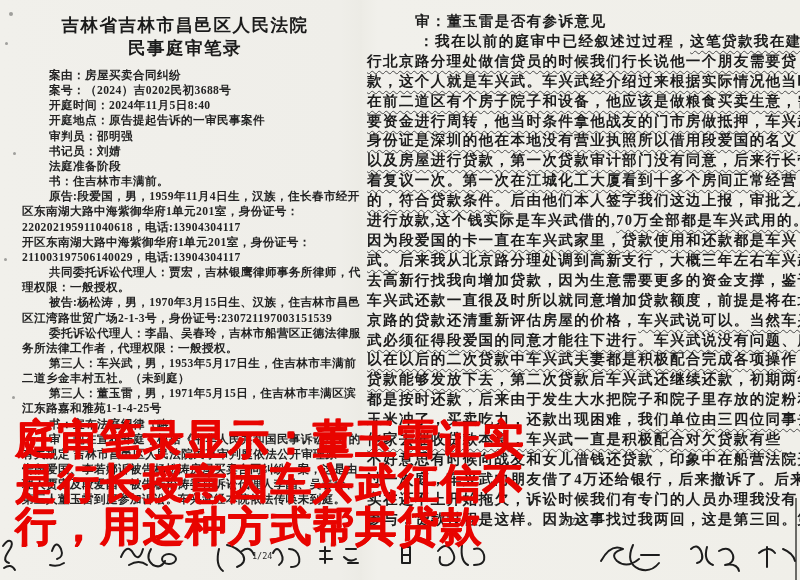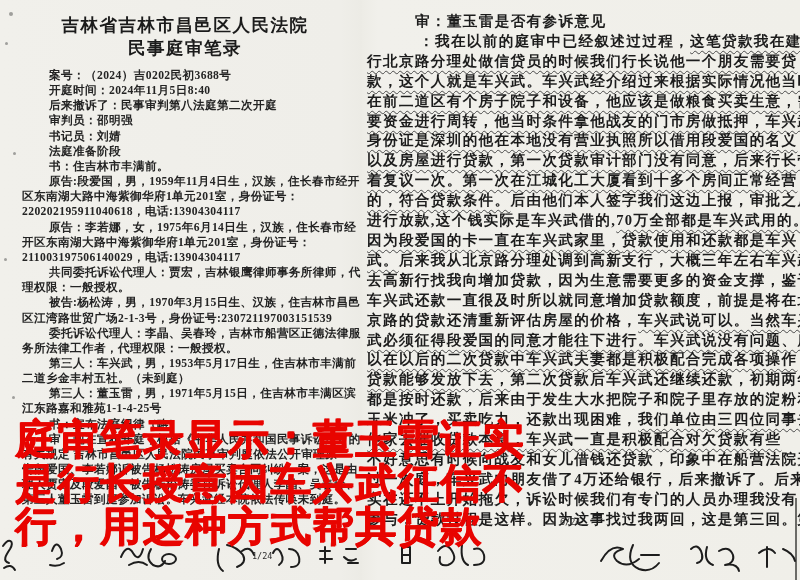--- a/index.html
+++ b/index.html
@@ -52,31 +52,31 @@
 </style>
 </head>
 <body>
 
 <section class="page" id="left-page">
   <div id="court-title">
       <div class="ol">吉林省吉林市昌邑区人民法院</div>
       <div class="ol">民事庭审笔录</div>
     </div>
   <div id="left-body">
+      <div class="tl ind">案由：房屋买卖合同纠纷</div>
       <div class="tl ind">案号：（2024）吉0202民初3688号</div>
       <div class="tl ind">开庭时间：2024年11月5日8:40</div>
-      <div class="tl ind">后来撤诉了：民事审判第八法庭第二次开庭</div>
+      <div class="tl ind">开庭地点：原告提起告诉的一审民事案件</div>
       <div class="tl ind">审判员：邵明强</div>
       <div class="tl ind">书记员：刘婧</div>
       <div class="tl ind">法庭准备阶段</div>
       <div class="tl ind">书：住吉林市丰满前。</div>
       <div class="tl ind">原告:段爱国，男，1959年11月4日生，汉族，住长春市经开</div>
       <div class="tl">区东南湖大路中海紫御华府1单元201室，身份证号：</div>
       <div class="tl">220202195911040618，电话:13904304117</div>
-      <div class="tl ind">原告：李若娜，女，1975年6月14日生，汉族，住长春市经</div>
       <div class="tl">开区东南湖大路中海紫御华府1单元201室，身份证号：</div>
       <div class="tl">211003197506140029，电话:13904304117</div>
       <div class="tl ind">共同委托诉讼代理人：贾宏，吉林银鹰律师事务所律师，代</div>
       <div class="tl">理权限：一般授权。</div>
       <div class="tl ind">被告:杨松涛，男，1970年3月15日生、汉族，住吉林市昌邑</div>
       <div class="tl">区江湾路世贸广场2-1-3号，身份证号:230721197003151539</div>
       <div class="tl ind">委托诉讼代理人：李晶、吴春玲，吉林市船营区正德法律服</div>
       <div class="tl">务所法律工作者，代理权限：一般授权。</div>
       <div class="tl ind">第三人：车兴武，男，1953年5月17日生，住吉林市丰满前</div>
       <div class="tl">二道乡金丰村五社。（未到庭）</div>

